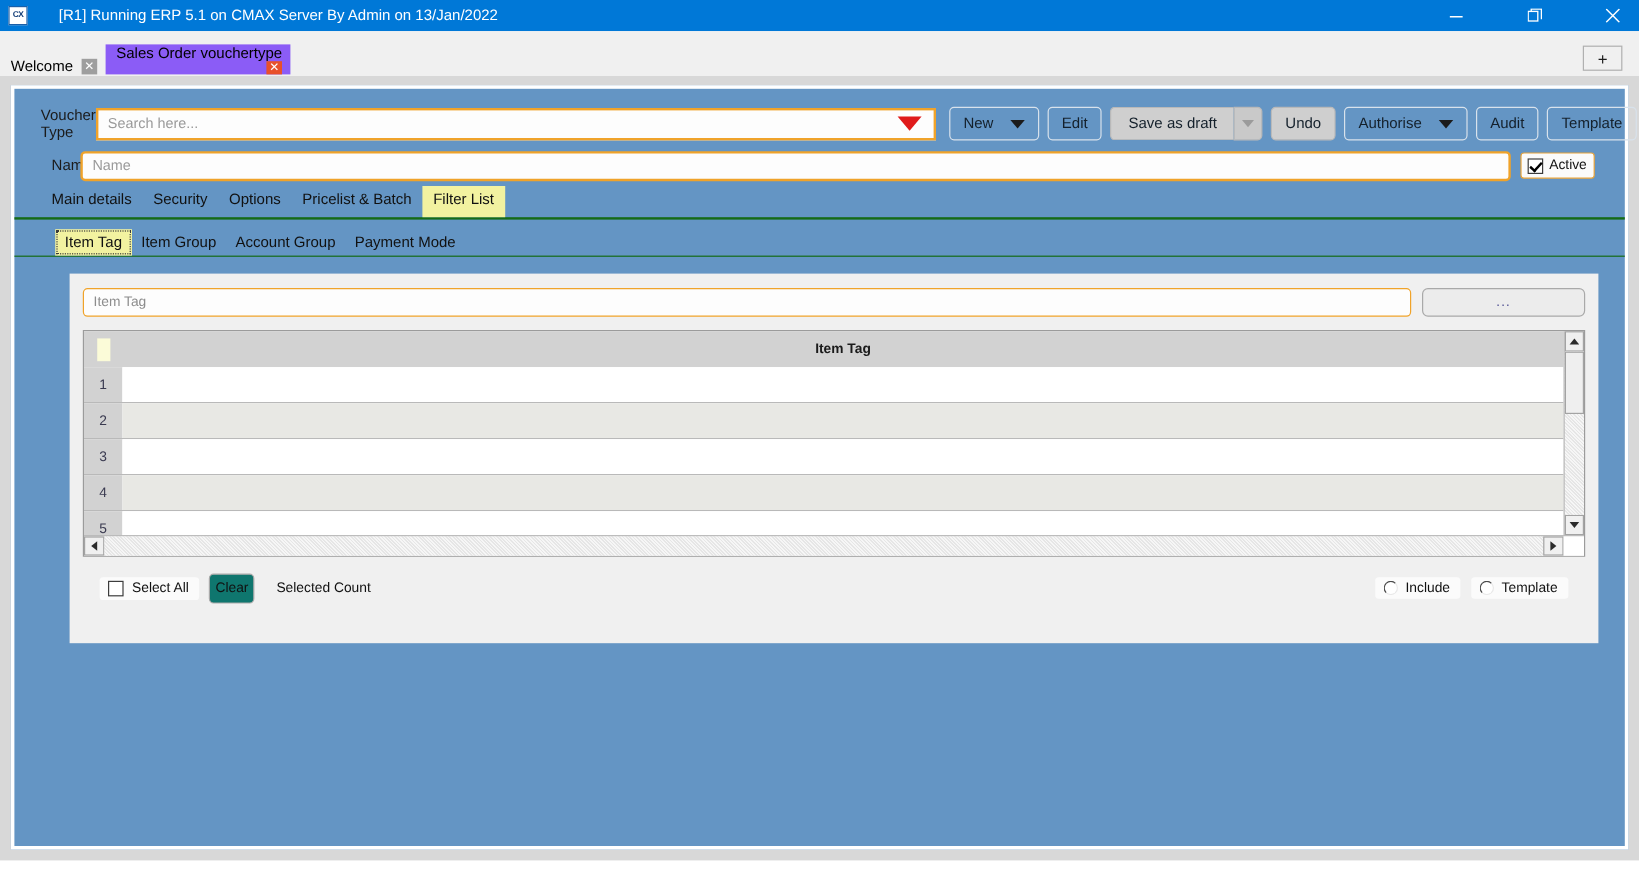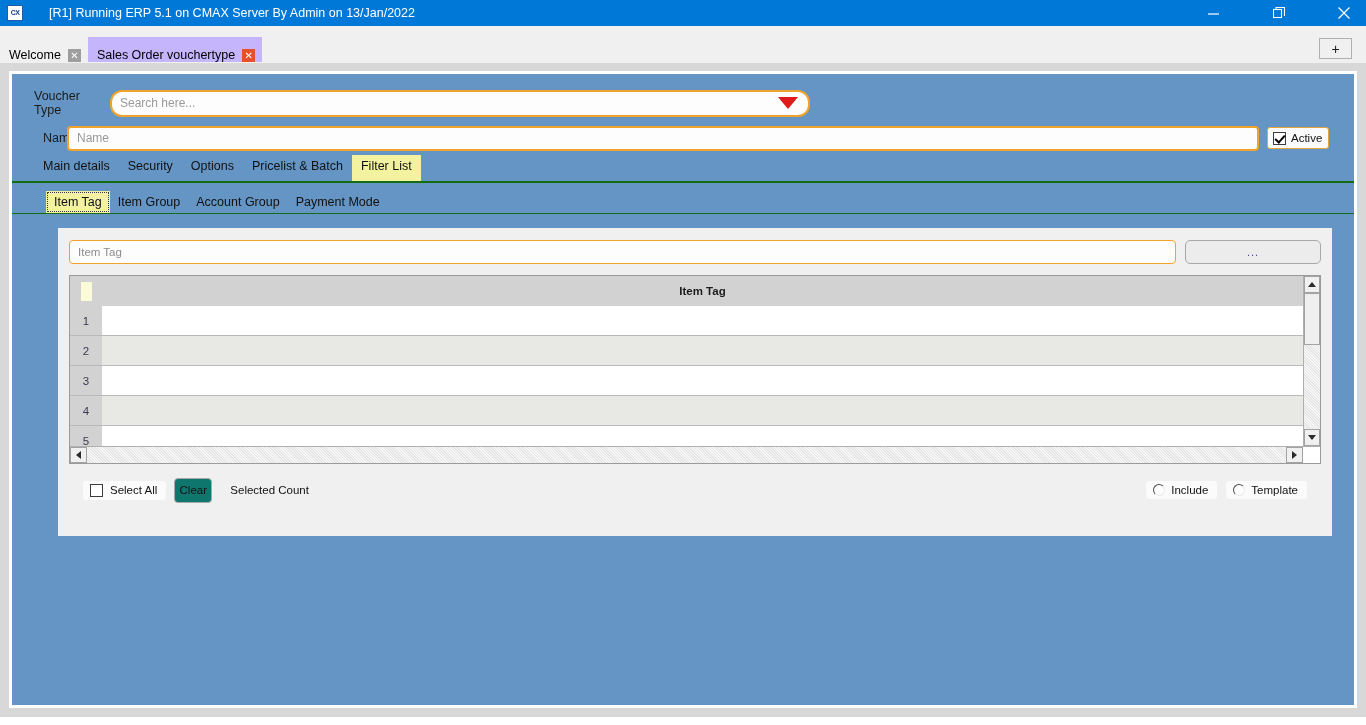--- a/index.html
+++ b/index.html
@@ -55,21 +55,21 @@
   .doctab {
     height: 25px;
     display: flex;
     align-items: flex-end;
     padding: 0 7px 0 9px;
     font-size: 12.5px;
     color: #000;
     margin-bottom: 1px;
     white-space: nowrap;
   }
-  .doctab.active { background: #c4b5fd; }
+  .doctab.active { background: #8b5cf6; flex-direction: column; }
   .tabclose {
     width: 13px; height: 13px;
     margin-left: 7px;
     display: flex; align-items: center; justify-content: center;
     font-size: 10px;
     font-family: "DejaVu Sans", sans-serif;
     color: #ffffff;
     line-height: 1;
   }
   .tabclose.grey { background: #9e9e9e; }
@@ -111,21 +111,21 @@
     font-size: 12.5px;
     color: #1b1b1b;
   }
   #lbl-voucher { width: 98px; padding-left: 22px; }
   #voucher-search {
     flex: 0 0 auto;
     width: 700px;
     height: 27px;
     background: #fdfdfd;
     border: 2px solid #f0a32a;
-    border-radius: 12px;
+    border-radius: 0;
     display: flex;
     align-items: center;
     padding: 0 8px;
     position: relative;
   }
   #voucher-search .ph {
     font-size: 12px;
     color: #9a9a9a;
     flex: 1;
   }
@@ -539,20 +539,40 @@
 <div id="winbody">
 <div id="content-frame">
 
   <div id="row-voucher">
     <div class="flabel" id="lbl-voucher">Voucher Type</div>
     <div id="voucher-search">
       <span class="ph">Search here...</span>
       <span id="voucher-dd-arrow"></span>
     </div>
 
+    <div id="toolbar">
+      <div class="tbtn">
+        <span>New</span>
+        <span class="caret-dark"></span>
+      </div>
+      <div class="tbtn">Edit</div>
+      <div style="display:flex;align-items:center;">
+        <div class="tbtn split-main">Save as draft</div>
+        <div class="tbtn split-arrow">
+          <span class="caret-grey"></span>
+        </div>
+      </div>
+      <div class="tbtn filled">Undo</div>
+      <div class="tbtn">
+        <span>Authorise</span>
+        <span class="caret-dark"></span>
+      </div>
+      <div class="tbtn">Audit</div>
+      <div class="tbtn">Template</div>
+    </div>
   </div>
 
   <div id="row-name">
     <div class="flabel" id="lbl-name">Name</div>
     <div id="name-input">
       <span class="ph">Name</span>
     </div>
     <div id="active-box">
       <span class="wincheck checked"></span>
       <span>Active</span>

